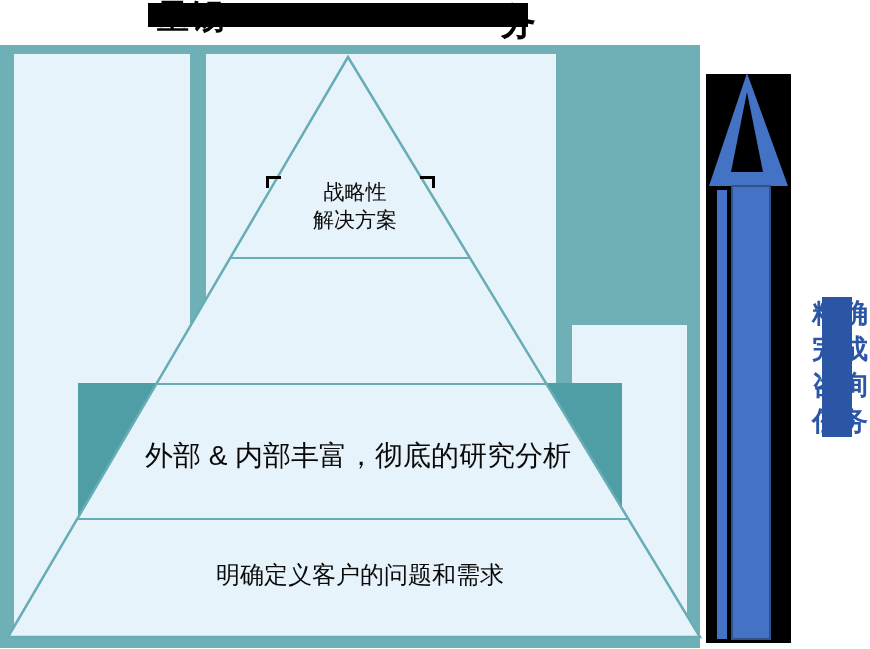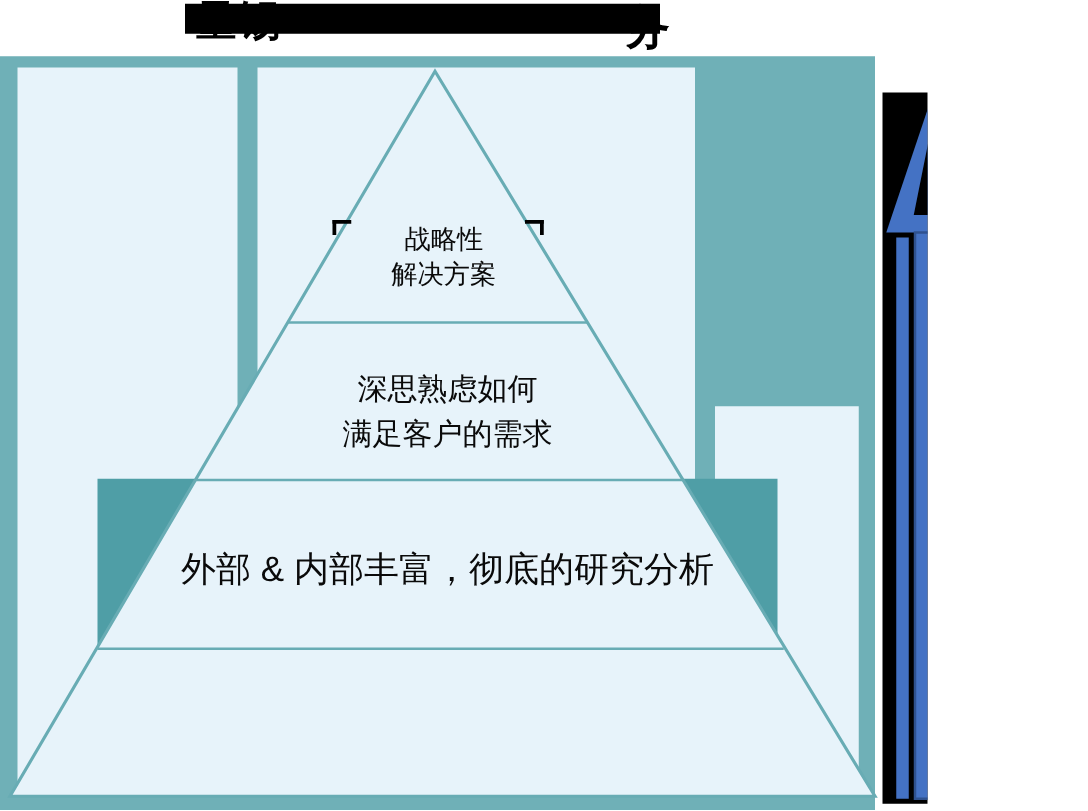--- a/index.html
+++ b/index.html
@@ -1,17 +1,17 @@
 <!DOCTYPE html>
 <html style="--teal: #6FB0B7; --dark-teal: #4F9EA6; --panel: #E7F3FA; --outline: #68ACB4; --arrow-blue: #4472C4; --arrow-edge: #2F528F; --label-blue: #2B55A5;"><head>
 <meta charset="utf-8">
 <style>
   html,body{margin:0;padding:0;background:#fff;}
   .canvas{
-    position:relative;width:742px;height:649px;overflow:hidden;
+    position:relative;width:870px;height:649px;overflow:hidden;
     font-family:"Liberation Sans",sans-serif;background:#ffffff;
   }
   
   .title-frag{position:absolute;color:#000;font-weight:900;white-space:nowrap;}
   .title-bar{position:absolute;left:148px;top:3px;width:380px;height:24px;background:#000;}
   .frag-left{left:156px;top:-6px;font-size:34px;}
   .frag-right{left:498px;top:-4px;font-size:38px;}
   
   .teal-bg{position:absolute;left:0;top:45px;width:700px;height:603px;background:var(--teal);}
   .panel{position:absolute;background:var(--panel);}
@@ -69,23 +69,22 @@
     <polygon points="747,92 731,172 763,172" fill="#000000"></polygon>
     <rect x="717" y="190" width="10" height="449" fill="#4472C4"></rect>
     <rect x="732" y="186" width="38" height="453" fill="#4472C4" stroke="#2F528F" stroke-width="2"></rect>
   </svg>
 
   <div class="bracket bracket-l"></div>
   <div class="bracket bracket-r"></div>
 
   <div class="lvl lvl1">战略性
 解决方案</div>
-  <div class="lvl lvl2">深思熟虑如何
-满足客户的需求</div>
   <div class="lvl lvl3">外部 &amp; 内部丰富，彻底的研究分析</div>
+  <div class="lvl lvl4">明确定义客户的问题和需求</div>
 
   <div class="arrow-label">精确
 完成
 咨询
 任务</div>
   <div class="label-mask"></div>
 
 </div>
 
 </body></html>

